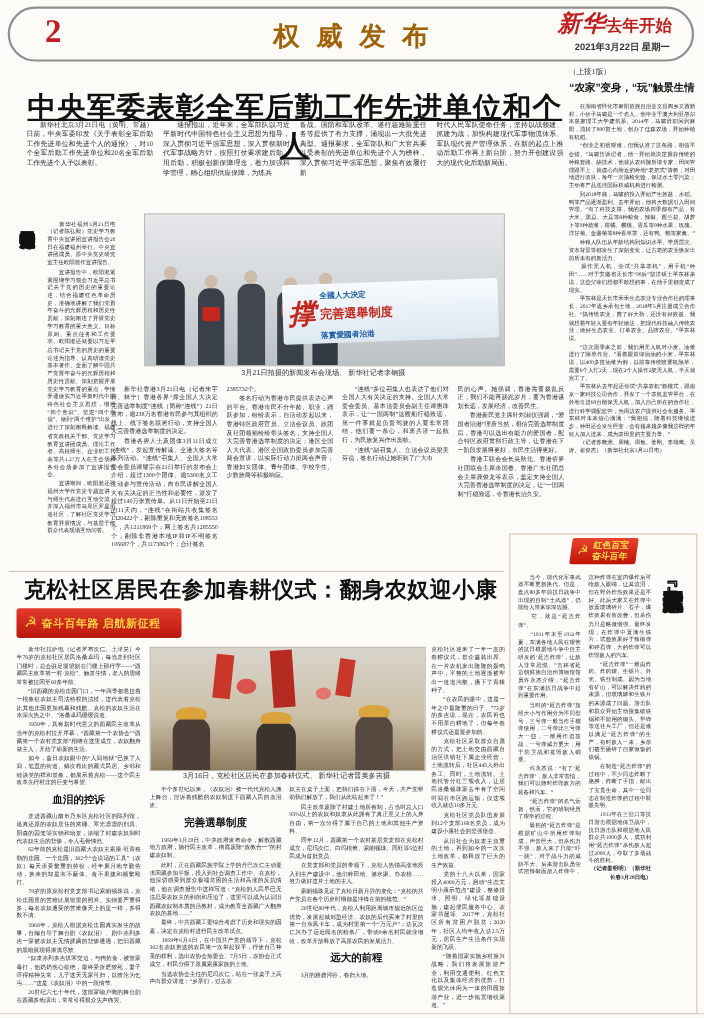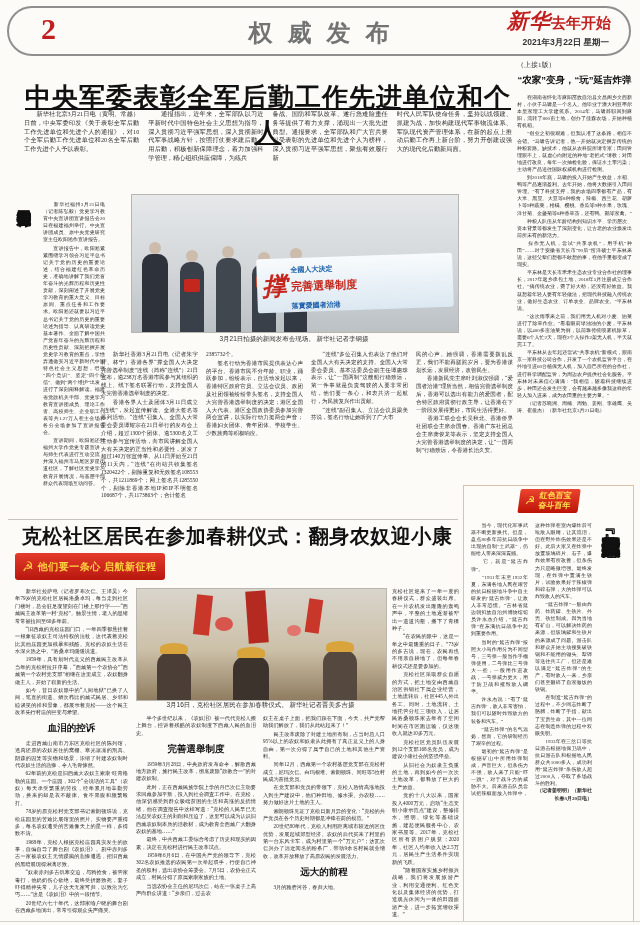--- a/index.html
+++ b/index.html
@@ -6,21 +6,21 @@
   .paper{
     position:relative;width:640px;height:925px;margin:0 auto;
     background:#fcfbf8;overflow:hidden;
     font-family:"Liberation Serif","DejaVu Serif",serif;color:#222;
   }
   
   .mast-box{position:absolute;left:7px;top:6px;width:620px;height:46px;
     border:2px solid #8f8f8f;border-radius:25px;background:transparent;}
   .pagenum{position:absolute;left:32px;top:4px;font-size:30px;font-weight:900;color:#c01f1f;}
   .section-title{position:absolute;left:0;right:0;top:9px;text-align:center;
-    font-size:24px;font-weight:900;color:#737373;letter-spacing:15px;padding-left:15px;}
+    font-size:24px;font-weight:900;color:#a16207;letter-spacing:15px;padding-left:15px;}
   .mast-logo{position:absolute;right:18px;top:3px;text-align:right;color:#c01f1f;line-height:1;}
   .mast-x{font-size:21px;font-weight:900;font-style:italic;letter-spacing:1px;margin-left:12px;}
   .mast-r{font-size:15px;font-weight:900;}
   .mast-date{position:absolute;right:20px;top:29px;font-size:8.5px;font-weight:bold;color:#333;
     font-family:"Liberation Sans",sans-serif;}
   
   .jtext{text-align:justify;line-height:1.42;color:#2b2b2b;overflow:hidden;}
   .jtext p{margin:0 0 1px 0;}
   .f62{font-size:6.2px;}
   .f55{font-size:5.5px;}
@@ -172,40 +172,40 @@
       </div>
     <div class="c jtext f55">
         <p>民的心声。她强调，香港需要拨乱反正，我们不能再蹉跎岁月，要为香港谋划长远，发展经济，改善民生。</p>
         <p>　　香港新民党主席叶刘淑仪强调，“爱国者治港”理所当然，相信完善选举制度后，香港可以选出有能力的爱国者，配合特区政府贯彻行政主导，让香港在下一阶段发展得更好，市民生活得更好。</p>
         <p>　　香港工联会会长吴秋北、香港侨界社团联会主席余国春、香港广东社团总会主席龚俊龙等表示，坚定支持全国人大完善香港选举制度的决定，让“一国两制”行稳致远，令香港长治久安。</p>
       </div>
   </div>
 
   <div class="farm">
     <div class="farm-cont">（上接1版）</div>
-    <div class="farm-head">“农家”变身，“玩”延吉炸弹</div>
+    <div class="farm-head">“农家”变身，“玩”触景生情</div>
     <div class="jtext f50" style="height:380px;">
         <p>　　在湖南省怀化市麻阳苗族自治县文昌阁乡文西新村，小伙子马啸是一个名人。他毕业于澳大利亚墨尔本皇家理工大学建筑系。2014年，马啸辞职回到麻阳，流转了800亩土地，创办了佳森农场，开始种植有机稻。</p>
         <p>　　“创业之初很艰难，但我认准了这条路，相信不会错。”马啸告诉记者，他一开始就决定摒弃传统的种粮套路。缺技术，他就从农科院所请专家；田间管理跟不上，就虚心向附近的种地“老把式”请教；对田地进行改良，每年一次抽检化验，保证水土零污染；主动将产品送往国际权威机构进行检测。</p>
         <p>　　到2018年底，马啸的投入开始产生效益，水稻、鸭等产品逐渐盈利。去年开始，他将大数据引入田间管理。“有了科技支撑，我的农场四季都有产品，有大米、黑豆、大豆等8种粮食，辣椒、西兰花、胡萝卜等9种蔬菜，柑橘、樱桃、香瓜等9种水果，玫瑰、洋甘菊、金盏菊等8种香草茶，还有鸭、鹅等家禽。”</p>
         <p>　　种粮人队伍从年龄结构到知识水平、学历层次、资本背景等都发生了深刻变化，让古老的农业焕发出前所未有的新活力。</p>
         <p>　　操作无人机，尝试“共享农机”，用手机“种田”……对于安徽省天长市“90后”留洋硕士平东林来说，这些父辈们想都不敢想的事，在他手里都变成了现实。</p>
         <p>　　平东林是天长市禾禾生态农业专业合作社的理事长，2017年返乡承包土地，2018年5月注册成立合作社。“搞传统农业，费了好大劲，还没有好效益。我就想着年轻人要有年轻做法，把现代科技融入传统农业，做好生态农业、订单农业、品牌农业。”平东林说。</p>
         <p>　　“这次雨季来之前，我们用无人机对小麦、油菜进行了除草作业。”看着眼前绿油油的小麦，平东林说，以400多亩油菜为例，以前靠传统喷雾机除草，需要6个人忙2天，现在2个人操作2架无人机，半天就完工了。</p>
         <p>　　平东林从去年起还尝试“共享农机”新模式，跟南京一家科技公司合作，开发了一个农机监管平台，在外地引进60台植保无人机，加入自己所在的合作社，进行科学调配监管，为周边农户提供社会化服务。平东林对未来信心满满：“我相信，随着科技继续进步，种田还会发生巨变，会有越来越多像我这样的年轻人加入进来，成为农田里的主要力量。”</p>
         <p>　　（记者苏晓洲、周楠、周勉、姜刚、李雄鹰、吴涛、崔俊杰）（新华社北京3月21日电）</p>
       </div>
   </div>
 
   <div class="div-top"></div>
 
   <div class="tb-head">克松社区居民在参加春耕仪式：翻身农奴迎小康</div>
   <div class="tb-banner">
     <span class="emb">☭</span>
-    <span class="txt">他们要一条心  启航新征程</span>
+    <span class="txt">奋斗百年路  启航新征程</span>
   </div>
 
   <div class="tb-col1 jtext f52">
     <div>
         <p>　　新华社拉萨电（记者罗布次仁、王泽昊）今年79岁的克松社区居民洛桑卓玛，每当走到社区门楼时，总会驻足凝望刻在门楼上那行字——“西藏民主改革第一村·克松”。触景生情，老人的思绪常常被拉回至60多年前。</p>
         <p>　　“旧西藏的克松庄园门口，一年四季都悬挂着一根象征农奴主司法特权的法杖，这代表着克松比其他庄园更加残暴和残酷。克松的农奴生活在水深火热之中。”洛桑卓玛缓缓说道。</p>
         <p>　　1959年，具有划时代意义的西藏民主改革从当年的克松村拉开序幕，“西藏第一个农协会”“西藏第一个农村党支部”相继在这里成立，农奴翻身做主人，开始了崭新的生活。</p>
         <p>　　如今，昔日农奴眼中的“人间地狱”已换了人间，笔直的街道、鳞次栉比的藏式民居、乡邻和睦谈笑的祥和景象，都展示着克松——这个民主改革先行村庄的巨变与希望。</p>
       </div>
     <span class="tsub">血泪的控诉</span>

